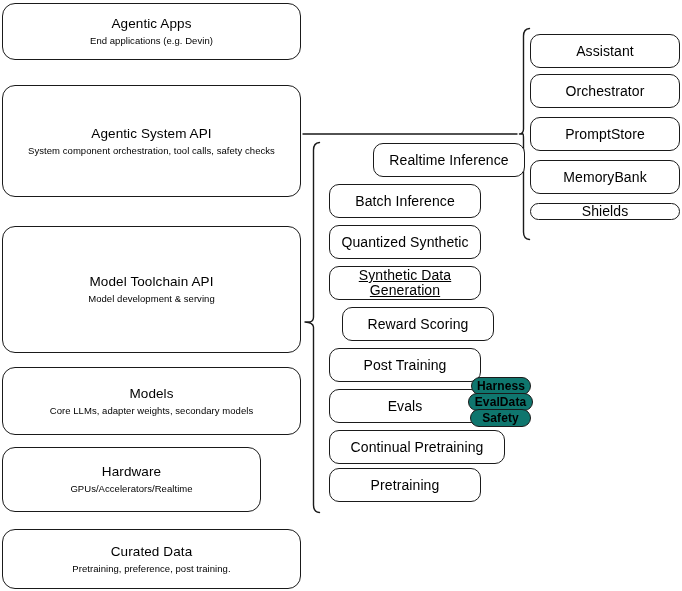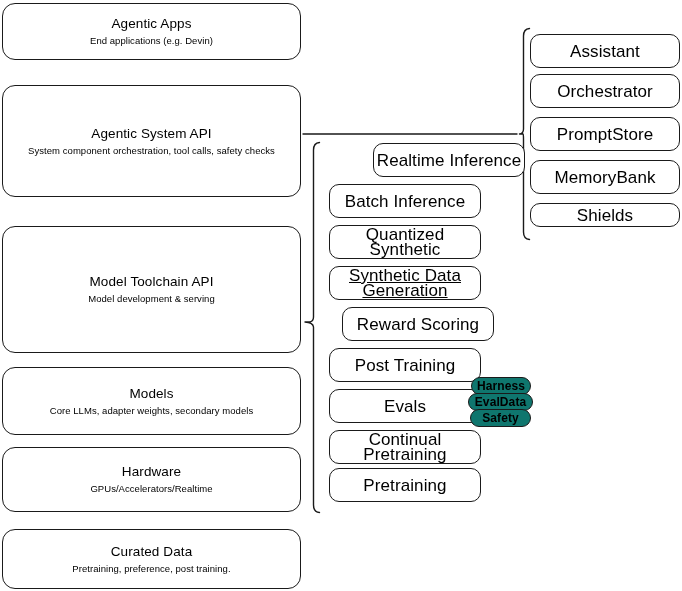--- a/index.html
+++ b/index.html
@@ -47,21 +47,21 @@
   .cap-box {
     position: absolute;
     box-sizing: border-box;
     border: 1.4px solid #1a1a1a;
     border-radius: 10px;
     background: #ffffff;
     display: flex;
     align-items: center;
     justify-content: center;
     text-align: center;
-    font-size: 17px;
+    font-size: 14px;
     line-height: 15px;
     letter-spacing: 0.1px;
   }
   .pill {
     position: absolute;
     box-sizing: border-box;
     border: 1.4px solid #1a1a1a;
     border-radius: 999px;
     background: #0f766e;
     display: flex;
@@ -135,43 +135,43 @@
   <div class="layer-box" style="left:2px; top:226px; width:299px; height:127px;">
     <div class="layer-title">Model Toolchain API</div>
     <div class="layer-sub">Model development &amp; serving</div>
   </div>
 
   <div class="layer-box" style="left:2px; top:367px; width:299px; height:68px;">
     <div class="layer-title">Models</div>
     <div class="layer-sub">Core LLMs, adapter weights, secondary models</div>
   </div>
 
-  <div class="layer-box" style="left:2px; top:447px; width:299px; height:65px;">
+  <div class="layer-box" style="left:2px; top:447px; width:259px; height:65px;">
     <div class="layer-title">Hardware</div>
     <div class="layer-sub">GPUs/Accelerators/Realtime</div>
   </div>
 
   <div class="layer-box" style="left:2px; top:529px; width:299px; height:60px;">
     <div class="layer-title">Curated Data</div>
     <div class="layer-sub">Pretraining, preference, post training.</div>
   </div>
 
   <div class="cap-box" style="left:329px; top:143px; width:152px; height:34px;margin-left:44px;">Realtime Inference</div>
   <div class="cap-box" style="left:329px; top:184px; width:152px; height:34px;">Batch Inference</div>
   <div class="cap-box" style="left:329px; top:225px; width:152px; height:34px;">Quantized Synthetic</div>
   <div class="cap-box" style="left:329px; top:266px; width:152px; height:34px;text-decoration:underline;">Synthetic Data Generation</div>
   <div class="cap-box" style="left:342px; top:307px; width:152px; height:34px;">Reward Scoring</div>
   <div class="cap-box" style="left:329px; top:348px; width:152px; height:34px;">Post Training</div>
   <div class="cap-box" style="left:329px; top:389px; width:152px; height:34px;">Evals</div>
-  <div class="cap-box" style="left:329px; top:430px; width:152px; height:34px;">Continual Pretraining</div>
+  <div class="cap-box" style="left:329px; top:430px; width:176px; height:34px;">Continual Pretraining</div>
   <div class="cap-box" style="left:329px; top:468px; width:152px; height:34px;">Pretraining</div>
 
   <div class="pill" style="left:471px; top:377px; width:60px; height:18px;">Harness</div>
   <div class="pill" style="left:468px; top:393px; width:65px; height:18px;">EvalData</div>
   <div class="pill" style="left:470px; top:409px; width:61px; height:18px;">Safety</div>
 
   <div class="cap-box" style="left:530px; top:34px; width:150px; height:34px;">Assistant</div>
   <div class="cap-box" style="left:530px; top:74px; width:150px; height:34px;">Orchestrator</div>
   <div class="cap-box" style="left:530px; top:117px; width:150px; height:34px;">PromptStore</div>
   <div class="cap-box" style="left:530px; top:160px; width:150px; height:34px;">MemoryBank</div>
-  <div class="cap-box" style="left:530px; top:203px; width:150px; height:24px;">Shields</div>
+  <div class="cap-box" style="left:530px; top:203px; width:150px; height:17px;">Shields</div>
 
 </div>
 
 </body></html>

